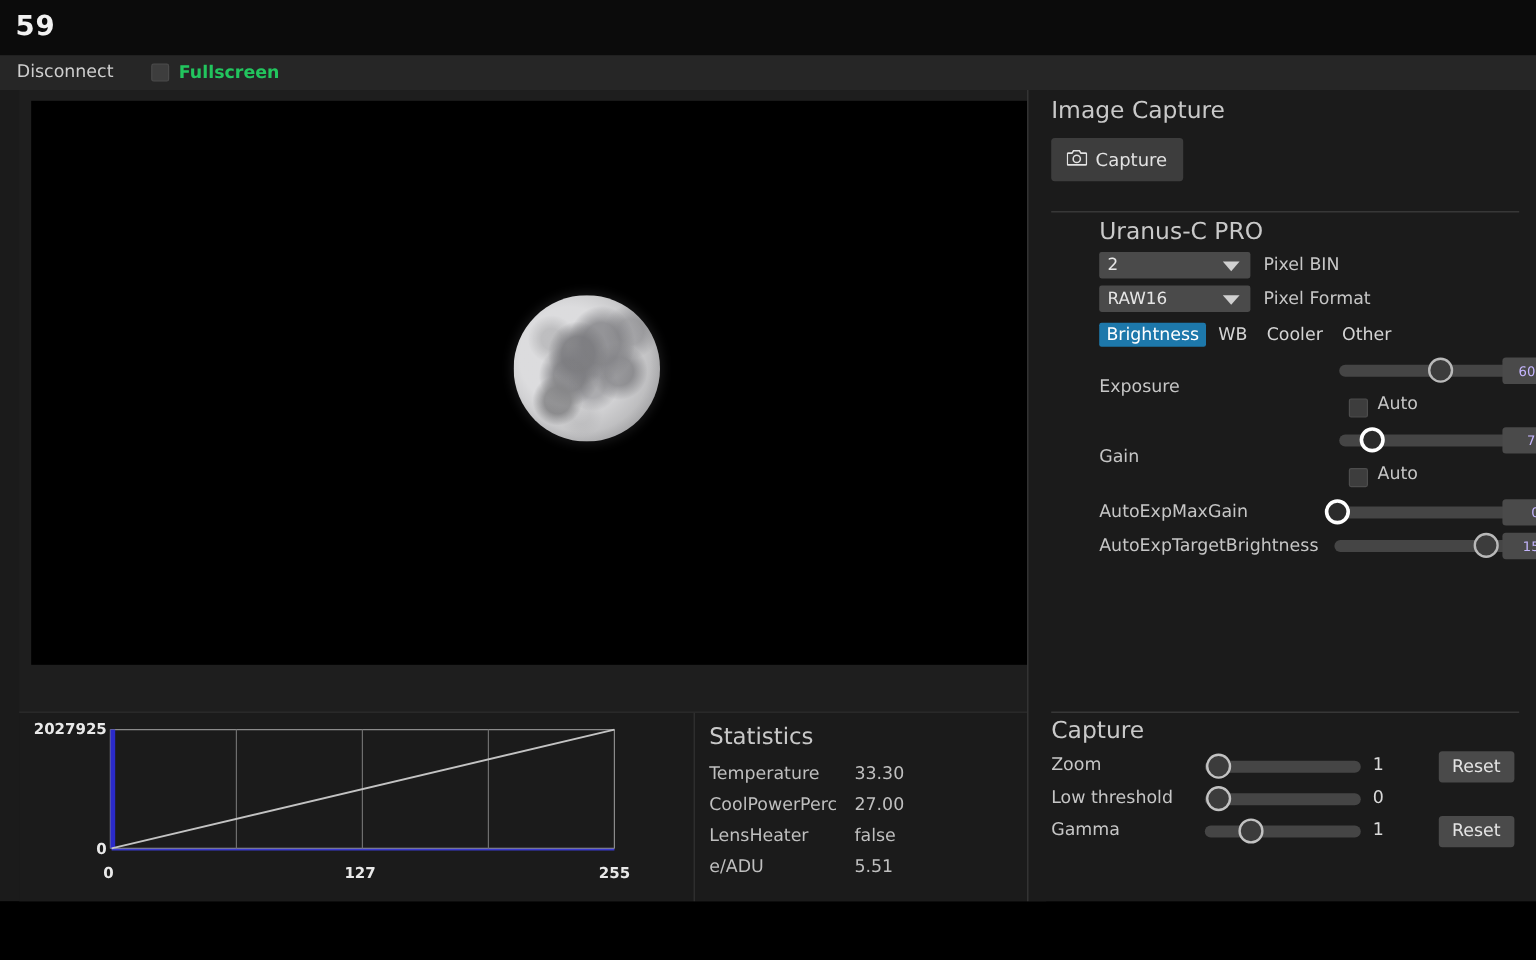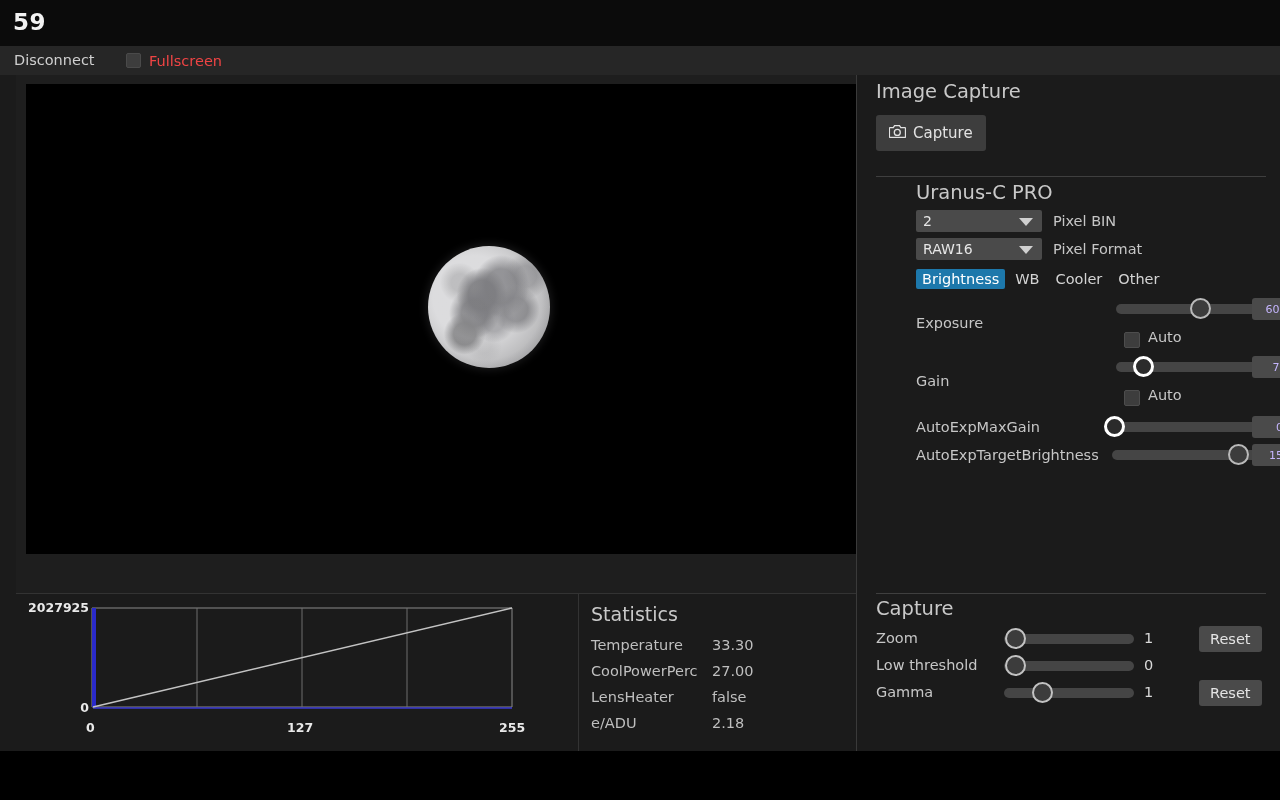--- a/index.html
+++ b/index.html
@@ -37,21 +37,21 @@
   }
   #menu-disconnect { left: 11px; }
   #menu-fullscreen-wrap {
     position: absolute; left: 126px; top: 0; height: 29px;
     display: flex; align-items: center; gap: 8px;
   }
   .checkbox {
     width: 15px; height: 15px; background: #3d3d3d;
     border: 1px solid #4a4a4a; border-radius: 2px;
   }
-  #menu-fullscreen-label { font-size: 14.5px; color: #ef4444; }
+  #menu-fullscreen-label { font-size: 14.5px; color: #22c55e; font-weight: bold; }
 
   
   #left-pane {
     position: absolute; left: 16px; top: 75px; width: 856px; height: 676px;
     background: #1b1b1b;
   }
   #right-pane {
     position: absolute; left: 856px; top: 75px; width: 424px; height: 676px;
     background: #1b1b1b;
     border-left: 1px solid #3a3a3a;
@@ -275,21 +275,21 @@
         <div class="stat-row" style="top:69px">
           <span class="stat-key">CoolPowerPerc</span>
           <span class="stat-val">27.00</span>
         </div>
         <div class="stat-row" style="top:95px">
           <span class="stat-key">LensHeater</span>
           <span class="stat-val">false</span>
         </div>
         <div class="stat-row" style="top:121px">
           <span class="stat-key">e/ADU</span>
-          <span class="stat-val">2.18</span>
+          <span class="stat-val">5.51</span>
         </div>
       </div>
 
     </div>
   </div>
 
   <div id="right-pane">
 
     <div id="sec-capture">
       <div class="section-title">Image Capture</div>

